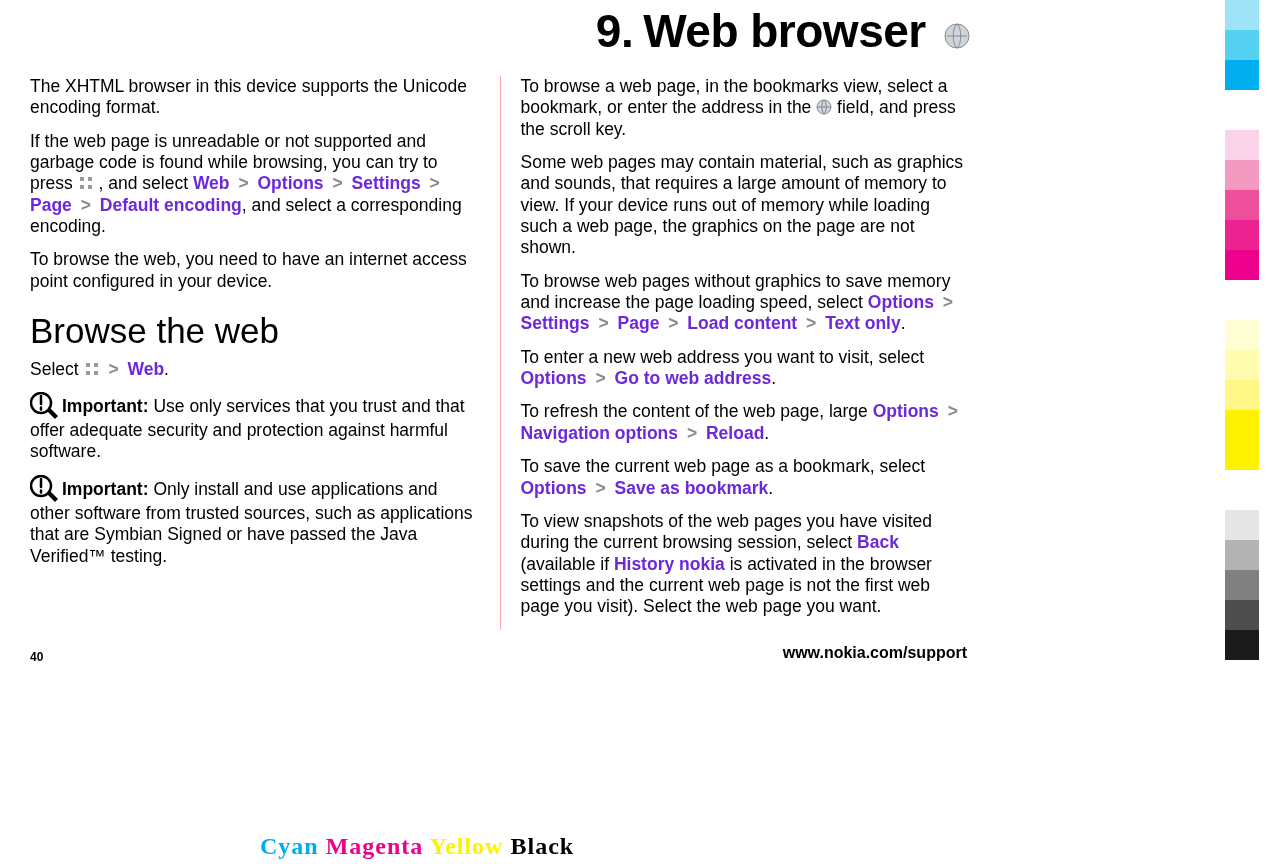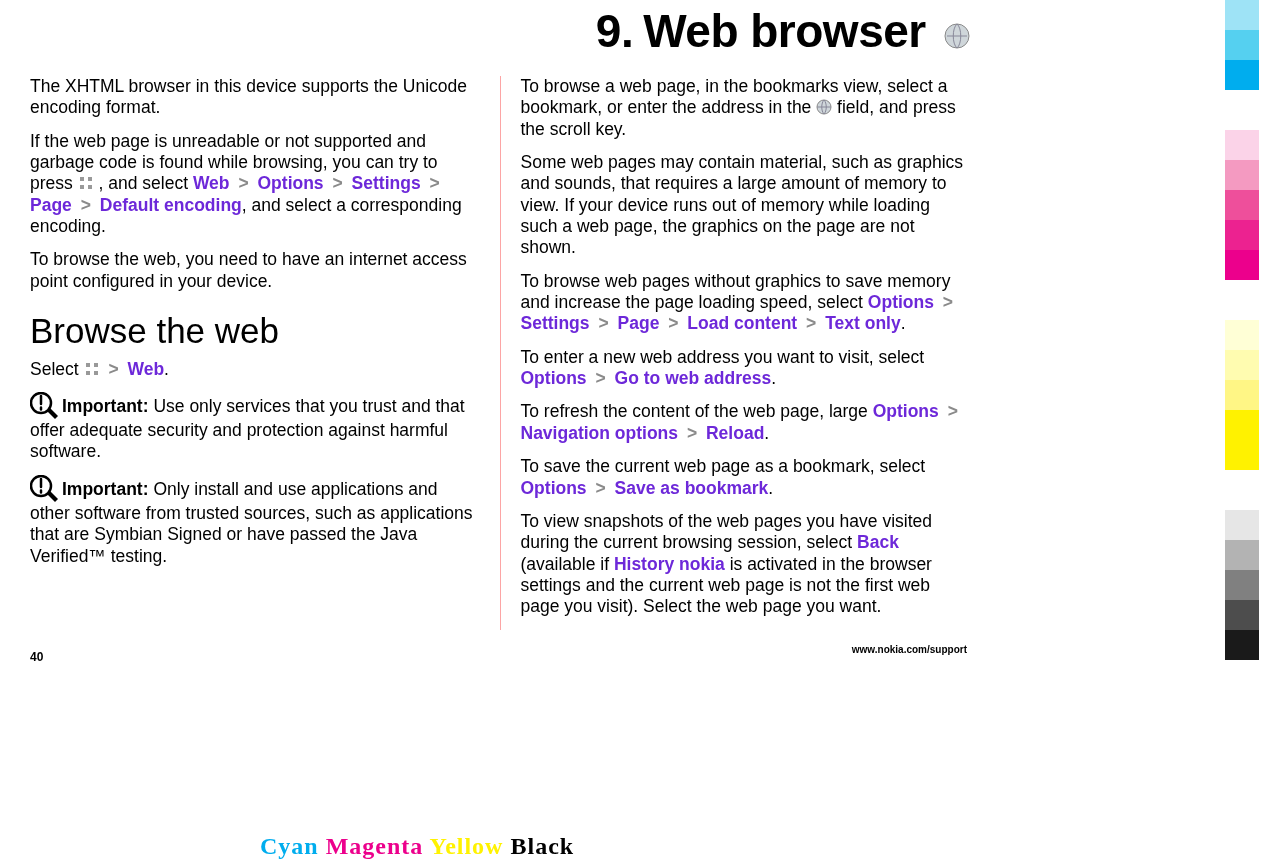--- a/index.html
+++ b/index.html
@@ -88,21 +88,21 @@
     left: 30px;
     top: 628px;
     font-size: 12px;
     font-weight: bold;
     margin-top: 22px;
   }
   .support-url {
     position: absolute;
     right: 300px;
     top: 644px;
-    font-size: 10px;
+    font-size: 16px;
     font-weight: bold;
   }
   
   .colorbars {
     position: absolute;
     right: 8px;
     top: 0;
     width: 34px;
   }
   .bar-group {

